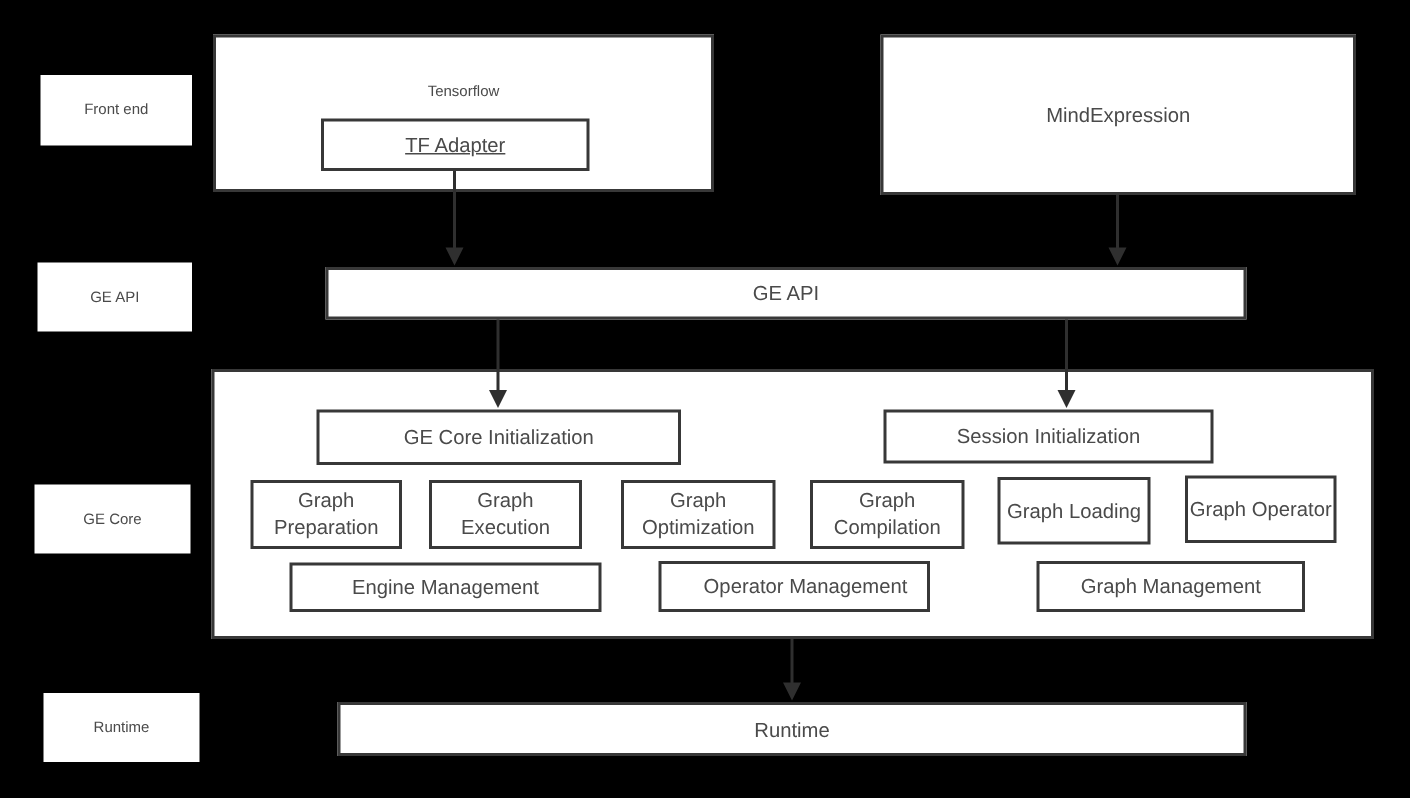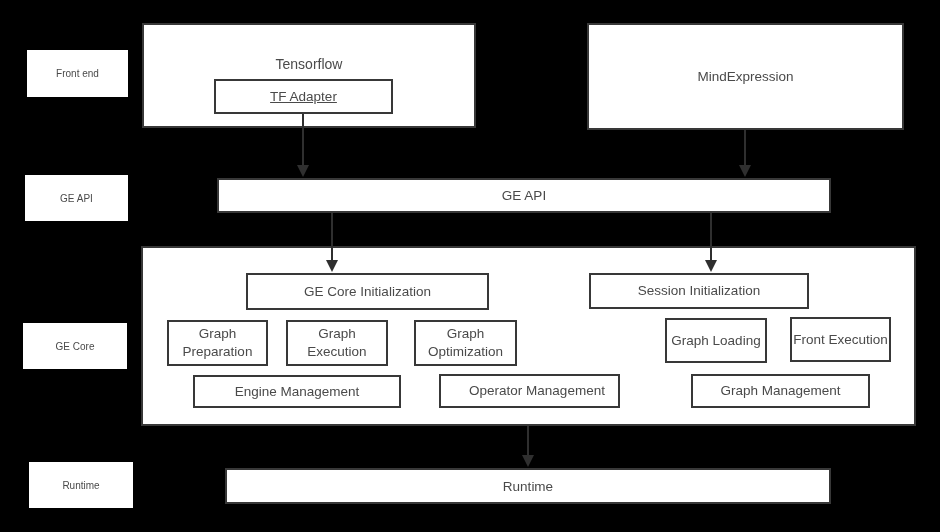--- a/index.html
+++ b/index.html
@@ -24,21 +24,21 @@
     color:var(--text);display:flex;align-items:center;justify-content:center;
     text-align:center;font-size:13.5px;line-height:1.3;z-index:2;
   }
   .bar{
     position:absolute;background:var(--fill);border:2px solid var(--border);
     color:var(--text);display:flex;align-items:center;justify-content:center;
     font-size:13.5px;z-index:2;
   }
   .group-title{
     position:absolute;left:0;right:0;top:30px;text-align:center;
-    color:var(--text);font-size:14px;
+    color:var(--text);font-size:10px;
   }
   .arrow{position:absolute;z-index:5;width:14px;}
   .arrow .shaft{
     position:absolute;left:50%;top:0;width:2px;margin-left:-1px;
     background:var(--arrow);
   }
   .arrow .head{
     position:absolute;bottom:0;left:50%;margin-left:-6px;width:0;height:0;
     border-left:6px solid transparent;border-right:6px solid transparent;
     border-top:12px solid var(--arrow);
@@ -58,28 +58,29 @@
     <span class="group-title">Tensorflow</span>
     <span class="box" style="left:70px;top:54px;width:179px;height:35px;text-decoration:underline;">TF Adapter</span>
   </div>
 
   <div class="box" style="left:587px;top:23px;width:317px;height:107px;">MindExpression</div>
 
   <div class="bar" style="left:217px;top:178px;width:614px;height:35px;">GE API</div>
 
   <div class="box" style="left:141px;top:246px;width:775px;height:180px;">
 
-    <span class="box" style="left:68px;top:25px;width:243px;height:37px;margin-left:35px;">GE Core Initialization</span>
+    <span class="box" style="left:68px;top:25px;width:243px;height:37px;">GE Core Initialization</span>
     <span class="box" style="left:446px;top:25px;width:220px;height:36px;">Session Initialization</span>
 
     <span class="box" style="left:24px;top:72px;width:101px;height:46px;">Graph Preparation</span>
     <span class="box" style="left:143px;top:72px;width:102px;height:46px;">Graph Execution</span>
     <span class="box" style="left:271px;top:72px;width:103px;height:46px;">Graph Optimization</span>
+    <span class="box" style="left:397px;top:72px;width:103px;height:46px;">Graph Compilation</span>
     <span class="box" style="left:522px;top:70px;width:102px;height:45px;">Graph Loading</span>
-    <span class="box" style="left:647px;top:69px;width:101px;height:45px;">Front Execution</span>
+    <span class="box" style="left:647px;top:69px;width:101px;height:45px;">Graph Operator</span>
 
     <span class="box" style="left:50px;top:127px;width:208px;height:33px;">Engine Management</span>
     <span class="box" style="left:296px;top:126px;width:181px;height:34px;padding-left:15px;">Operator Management</span>
     <span class="box" style="left:548px;top:126px;width:179px;height:34px;">Graph Management</span>
   </div>
 
   <div class="bar" style="left:225px;top:468px;width:606px;height:36px;">Runtime</div>
 
   <div class="arrow" style="left:296px;top:114px;height:63px;">
     <span class="shaft" style="height:53px;"></span>

